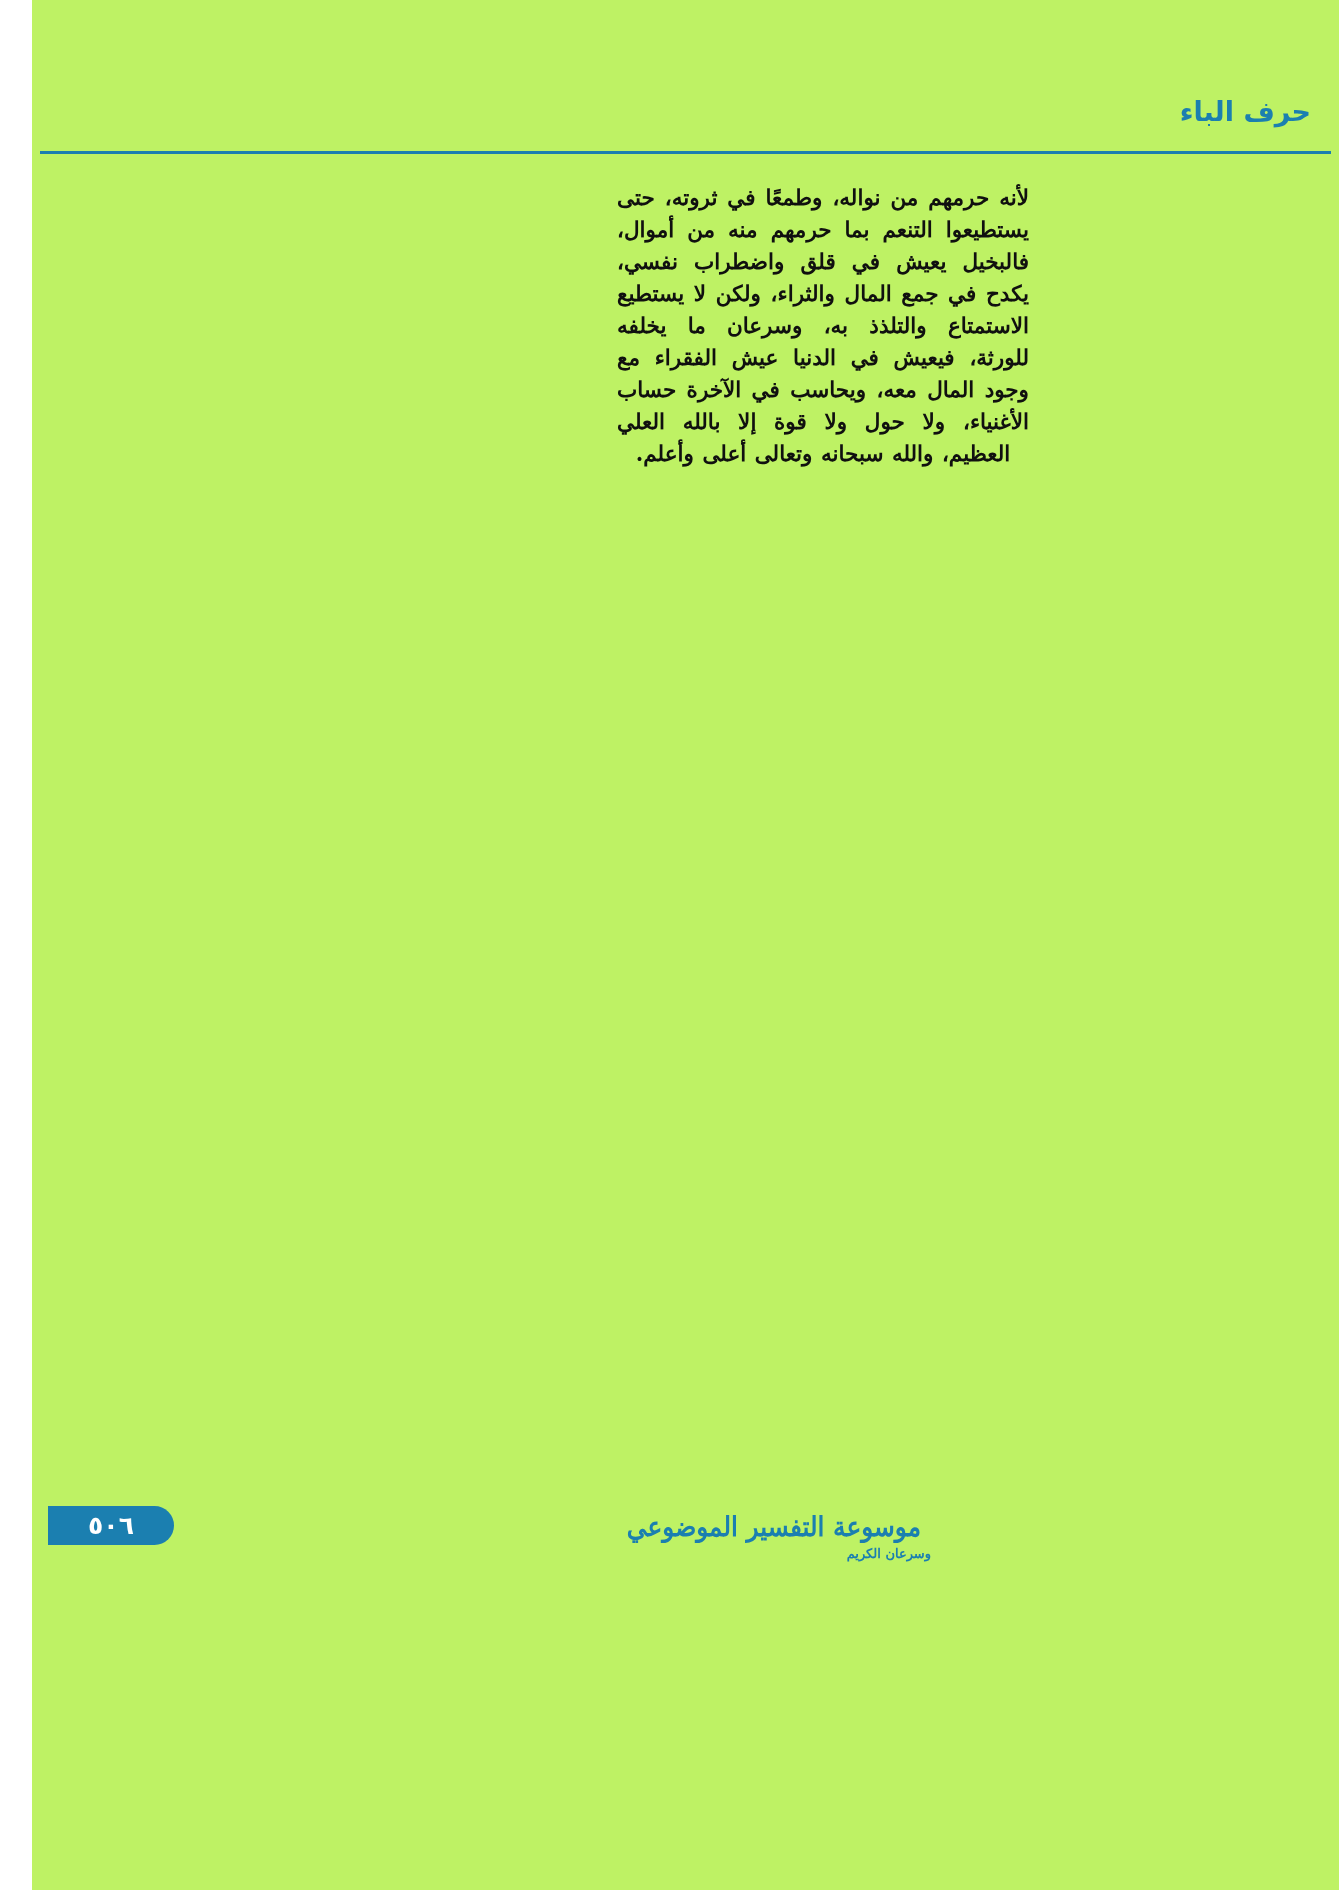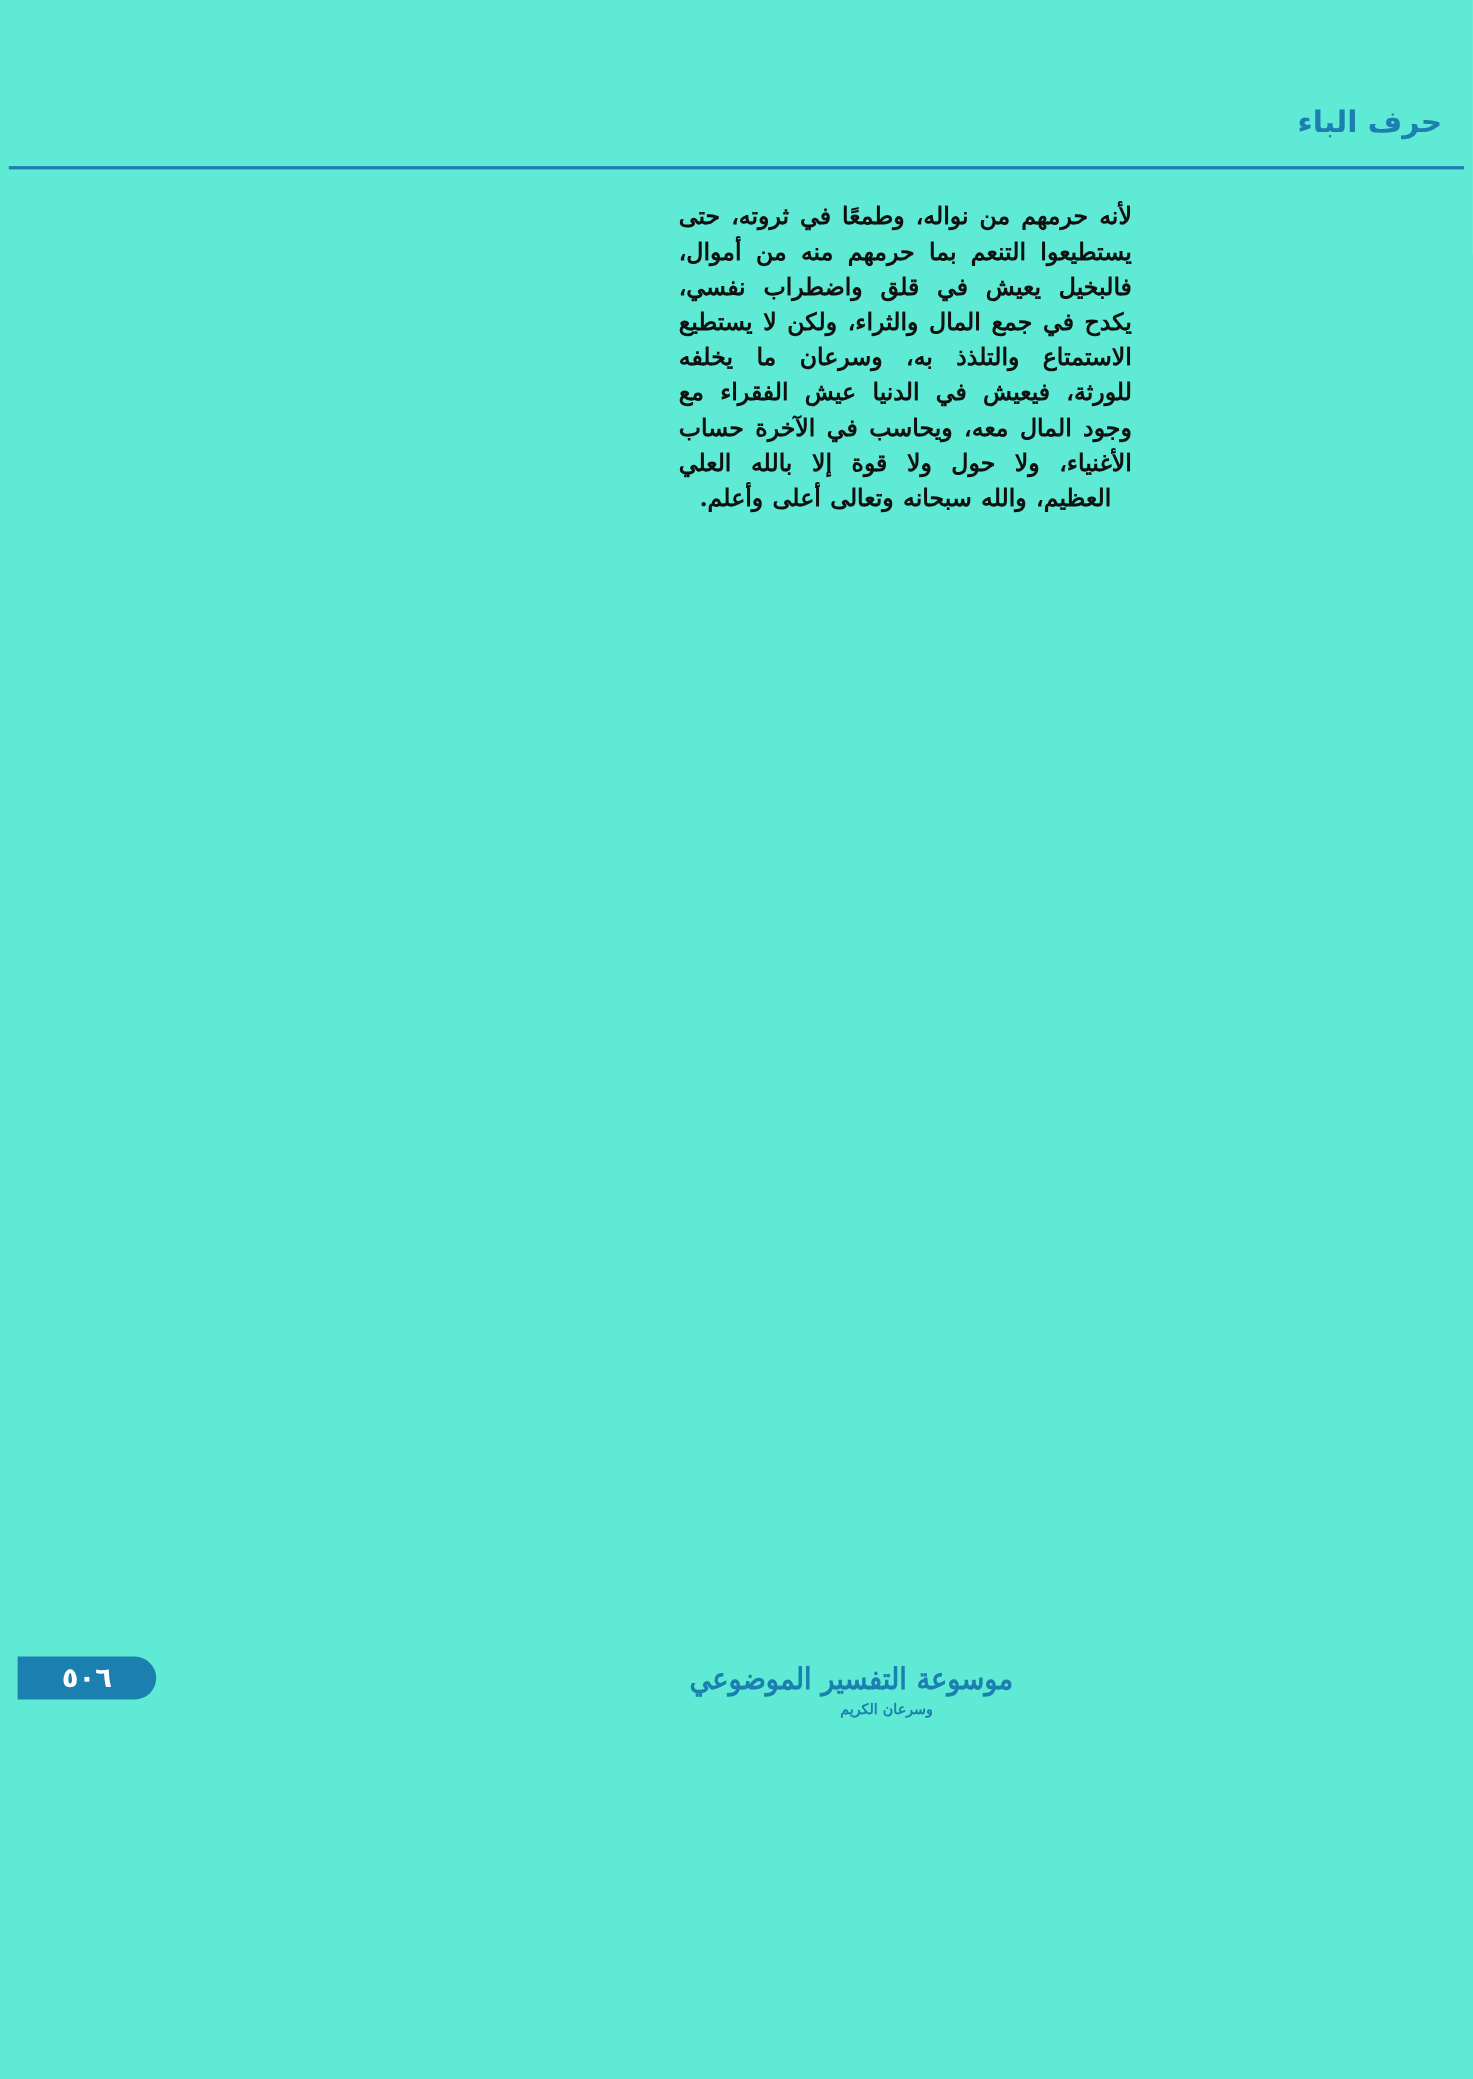--- a/index.html
+++ b/index.html
@@ -11,21 +11,22 @@
     height: 1890px;
     background: #ffffff;
     font-family: "DejaVu Sans", sans-serif;
     position: relative;
     overflow: hidden;
   }
 
   .page {
     position: absolute;
     inset: 0;
-    background: #5eead4;
+    background: #bef264;
+    margin-left: 32px;
   }
 
   
   .header {
     position: absolute;
     top: 96px;
     right: 0;
     left: 0;
     height: 62px;
   }
@@ -100,21 +101,21 @@
     bottom: 290px;
     right: 0;
     left: 0;
     height: 90px;
   }
   .footer-logo {
     position: absolute;
     right: 408px;
     top: 0;
     width: 250px;
-    text-align: center;
+    text-align: right;
     color: #1b7fb0;
     direction: rtl;
   }
   .footer-logo .logo-main {
     font-family: "DejaVu Serif", serif;
     font-size: 27px;
     font-weight: 700;
     letter-spacing: -3px;
     line-height: 34px;
     display: block;

